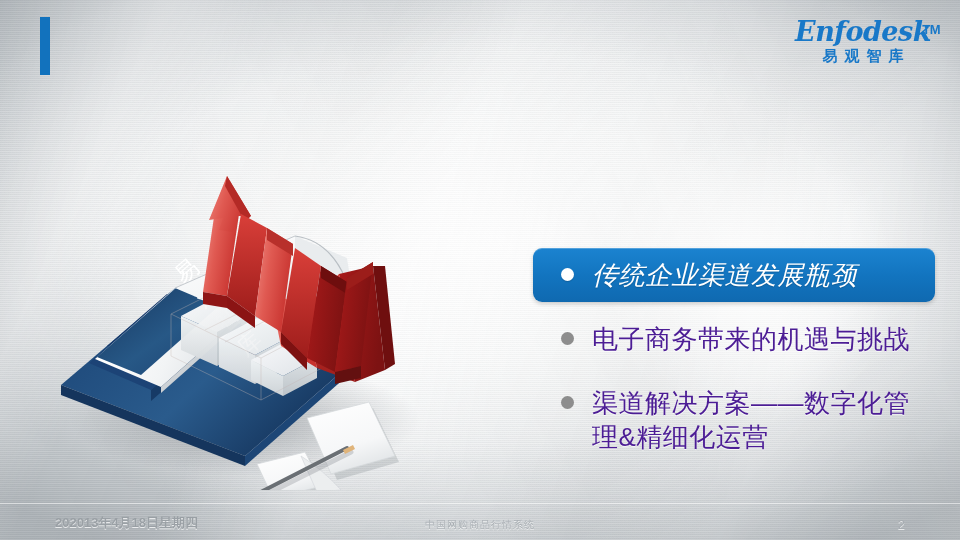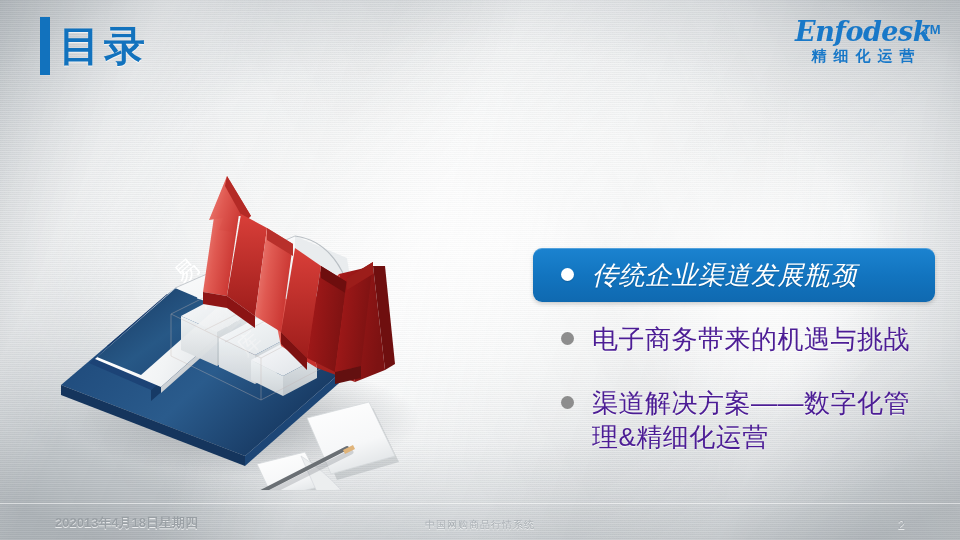--- a/index.html
+++ b/index.html
@@ -173,28 +173,27 @@
 
 <div class="slide">
 
   <div class="bg-base"></div>
   <div class="bg-facets"></div>
   <div class="bg-brush"></div>
   <div class="bg-vignette"></div>
   <div class="bg-glow"></div>
 
   <div class="title-bar"></div>
-  <div class="slide-title">目录</div>
 
   <div class="logo">
     <div class="logo-word">
       <span>Enfodesk</span>
       <span class="logo-tm">TM</span>
     </div>
-    <div class="logo-cn">精细化运营</div>
+    <div class="logo-cn">易观智库</div>
   </div>
 
   <div class="illus">
     <svg width="400" height="320" viewBox="0 0 400 320" xmlns="http://www.w3.org/2000/svg">
       <defs>
         <linearGradient id="coverG" x1="0" y1="0" x2="1" y2="1">
           <stop offset="0%" stop-color="#16365f"></stop>
           <stop offset="55%" stop-color="#275886"></stop>
           <stop offset="100%" stop-color="#1b4272"></stop>
         </linearGradient>

